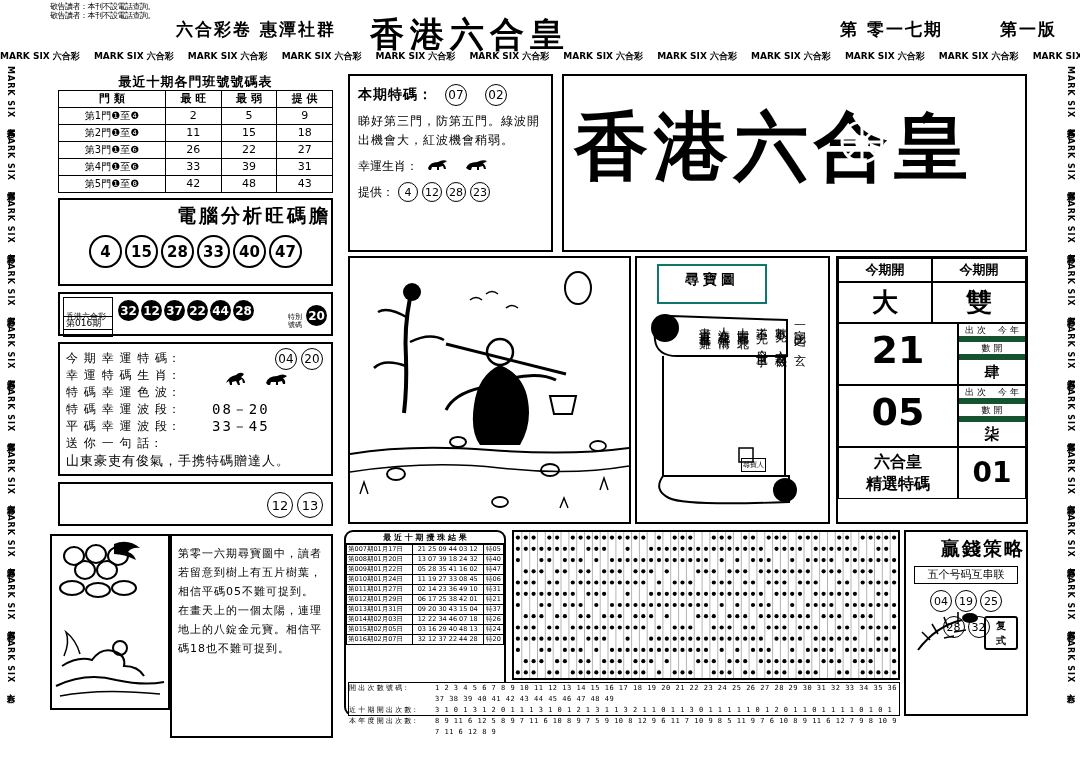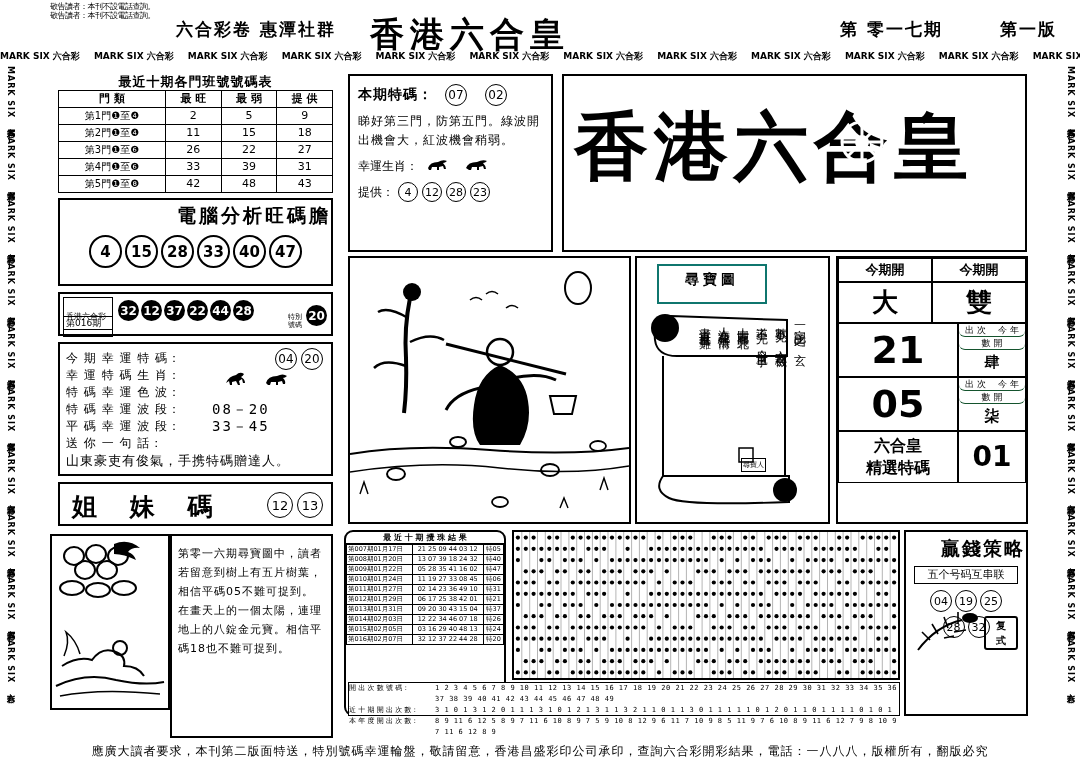--- a/index.html
+++ b/index.html
@@ -111,21 +111,21 @@
   
   .b-res { left:836px; top:256px; width:192px; height:268px; }
   .resHdr { display:flex; }
   .resHdr div { flex:1; border:1px solid #000; text-align:center; font-size:13px; font-weight:bold; padding:2px 0;}
   .resBig { display:flex; }
   .resBig div { flex:1; border:1px solid #000; text-align:center; font-size:26px; font-weight:bold; padding:2px 0;
                 font-family:"DejaVu Serif","Liberation Serif",serif;}
   .resNum { display:flex; }
   .resNum .n { width:120px; border:1px solid #000; text-align:center; font-size:38px; font-weight:bold; line-height:52px;}
   .resNum .s { flex:1; border:1px solid #000; font-size:9px; text-align:center; }
-  .resNum .s .a { border-bottom:1px solid #14532d; line-height:12px; display:flex;border-radius:6px;}
+  .resNum .s .a { border-bottom:6px solid #14532d; line-height:12px; display:flex;}
   .resNum .s .a span { flex:1; }
   .resNum .s .b { font-size:15px; font-weight:bold; line-height:24px;}
   .resFoot { display:flex; }
   .resFoot .l { width:120px; border:1px solid #000; text-align:center; font-size:16px; font-weight:bold; line-height:22px; padding:3px 0;}
   .resFoot .r { flex:1; border:1px solid #000; text-align:center; font-size:28px; font-weight:bold; line-height:50px;}
 
   
   .b-hist { left:344px; top:530px; width:162px; height:186px;border-radius:9px; }
   .b-hist .cap { font-size:8px; text-align:center; border-bottom:1px solid #000; line-height:11px; font-weight:bold;}
   table.hist { border-collapse:collapse; width:100%; font-size:6.5px; }
@@ -267,21 +267,20 @@
     <div class="ln">特 碼 幸 運 色 波：</div>
     <div class="ln">特 碼 幸 運 波 段：</div>
     <div class="ln">平 碼 幸 運 波 段：</div>
     <div style="position:absolute; left:152px; top:57px;" class="mono">08－20</div>
     <div style="position:absolute; left:152px; top:74px;" class="mono">33－45</div>
     <div class="ln">送 你 一 句 話：</div>
     <div class="ln" style="font-size:13px">山東豪吏有俊氣，手携特碼贈達人。</div>
   </div>
 
   <div class="bx b-sis">
-    <div class="t">姐 妹 碼</div>
     <div class="bb">
       <div class="obal" style="width:26px;height:26px;font-size:13px">12</div>
       <div class="obal" style="width:26px;height:26px;font-size:13px">13</div>
     </div>
   </div>
 
   <div class="bx b-art">
     <svg width="116" height="172" viewBox="0 0 116 172">
 
       <ellipse cx="22" cy="20" rx="10" ry="9" fill="none" stroke="#000" stroke-width="2"></ellipse>
@@ -1063,15 +1062,14 @@
       <div class="ob">04</div>
       <div class="ob">19</div>
       <div class="ob">25</div>
     </div>
     <div class="balls2">
       <div class="ob">28</div>
       <div class="ob">32</div>
     </div>
   </div>
 
-  <div class="footer">應廣大讀者要求，本刊第二版面特送，特別號碼幸運輪盤，敬請留意，香港昌盛彩印公司承印，查詢六合彩開彩結果，電話：一八八八，版權所有，翻版必究</div>
 
 </div>
 
 </body></html>

